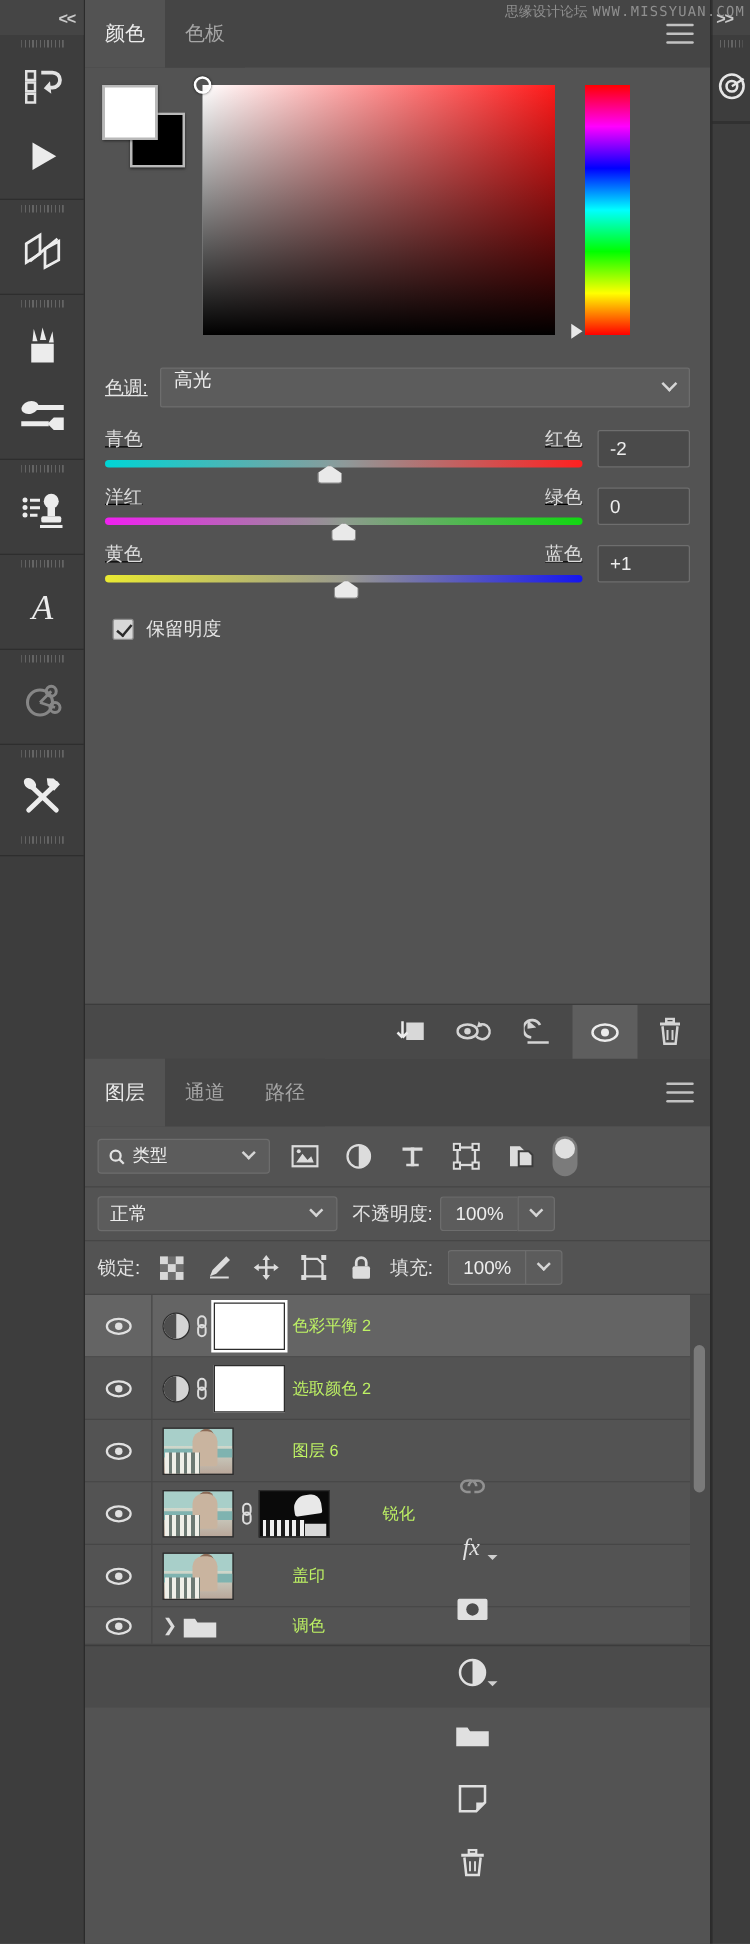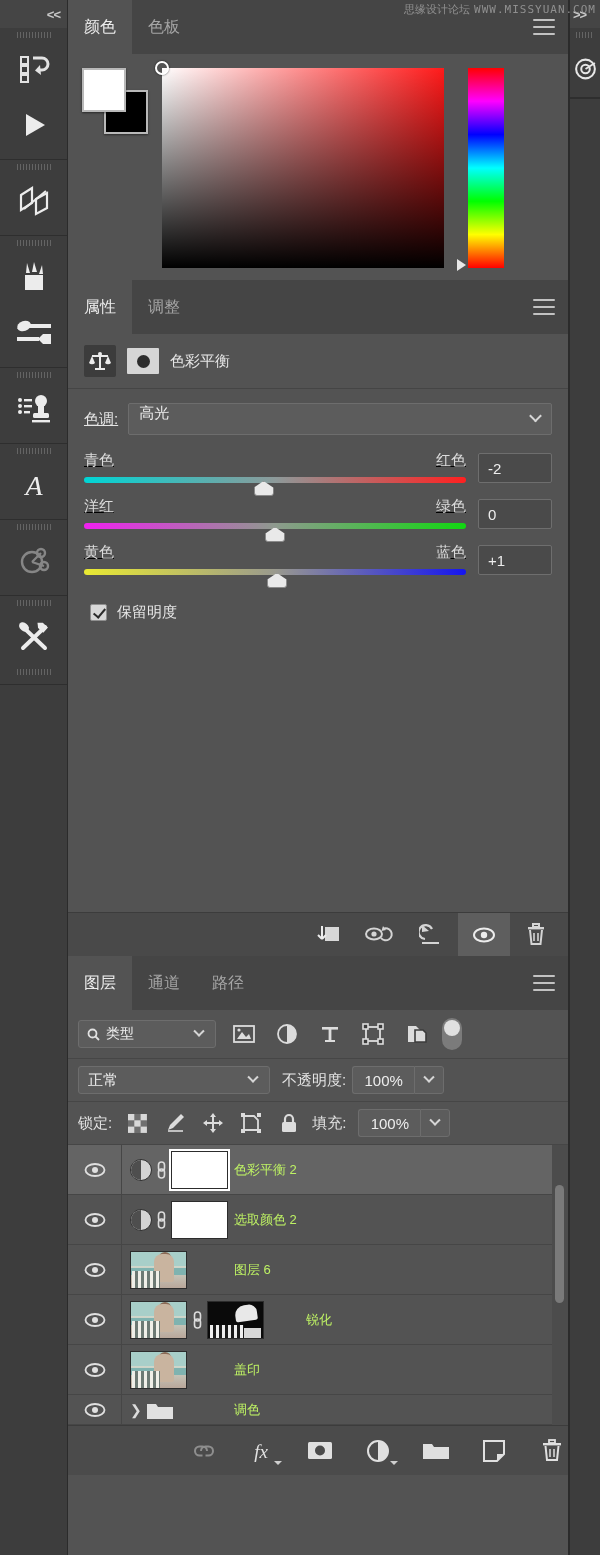--- a/index.html
+++ b/index.html
@@ -292,20 +292,21 @@
   }
   .scroll-track {
     position: absolute; right: 0px; top: 0; width: 16px; height: 100%;
     background: #4c4c4c;
   }
 
   .layers-foot {
     height: 50px; background: #4b4b4b; border-top: 1px solid #3c3c3c;
     display: flex; align-items: center; justify-content: center; gap: 28px;
     padding-left: 120px;
+    flex-direction: column;
   }
   .lfbtn { width: 30px; height: 30px; display: flex; align-items: center; justify-content: center; position: relative; }
   .lfbtn .tri { position: absolute; right: -5px; bottom: 1px; width: 0; height: 0;
     border-left: 4px solid transparent; border-right: 4px solid transparent; border-top: 4px solid #cfcfcf; }
 
   
   .right-stub {
     position: absolute; left: 568px; top: 0; width: 32px; height: 1555px;
     background: #3d3d3d; border-left: 1px solid #2b2b2b;
   }
@@ -463,47 +464,22 @@
       </div>
       <div class="spectrum">
         <div class="spec-cursor"></div>
       </div>
       <div class="huecol">
         <div class="huestrip"></div>
         <div class="huemark"></div>
       </div>
     </div>
 
-    <div class="tabbar">
-      <div class="tab active">属性</div>
-      <div class="tab">调整</div>
-      <div class="menu-btn">
-          <i></i>
-          <i></i>
-          <i></i>
-        </div>
-    </div>
 
     <div class="props">
-      <div class="prop-head">
-        <div class="adj-icon">
-          <svg width="24" height="22" viewBox="0 0 24 22">
-            <path d="M12 3 v15" stroke="#ececec" stroke-width="2"></path>
-            <path d="M4 6 h16" stroke="#ececec" stroke-width="2"></path>
-            <circle cx="12" cy="4" r="2" fill="#ececec"></circle>
-            <path d="M4 6 L1 13 a4 4 0 0 0 6 0 Z" fill="#ececec"></path>
-            <path d="M20 6 L17 13 a4 4 0 0 0 6 0 Z" fill="#ececec"></path>
-            <rect x="7" y="18" width="10" height="2" fill="#ececec"></rect>
-          </svg>
-        </div>
-        <div class="mask-thumb">
-            <div class="dot"></div>
-          </div>
-        <div class="prop-title">色彩平衡</div>
-      </div>
 
       <div class="field-row">
         <div class="field-label">色调:</div>
         <div class="select">
           <span>高光</span>
           <span class="caret"></span>
         </div>
       </div>
 
       <div class="slider-block">

